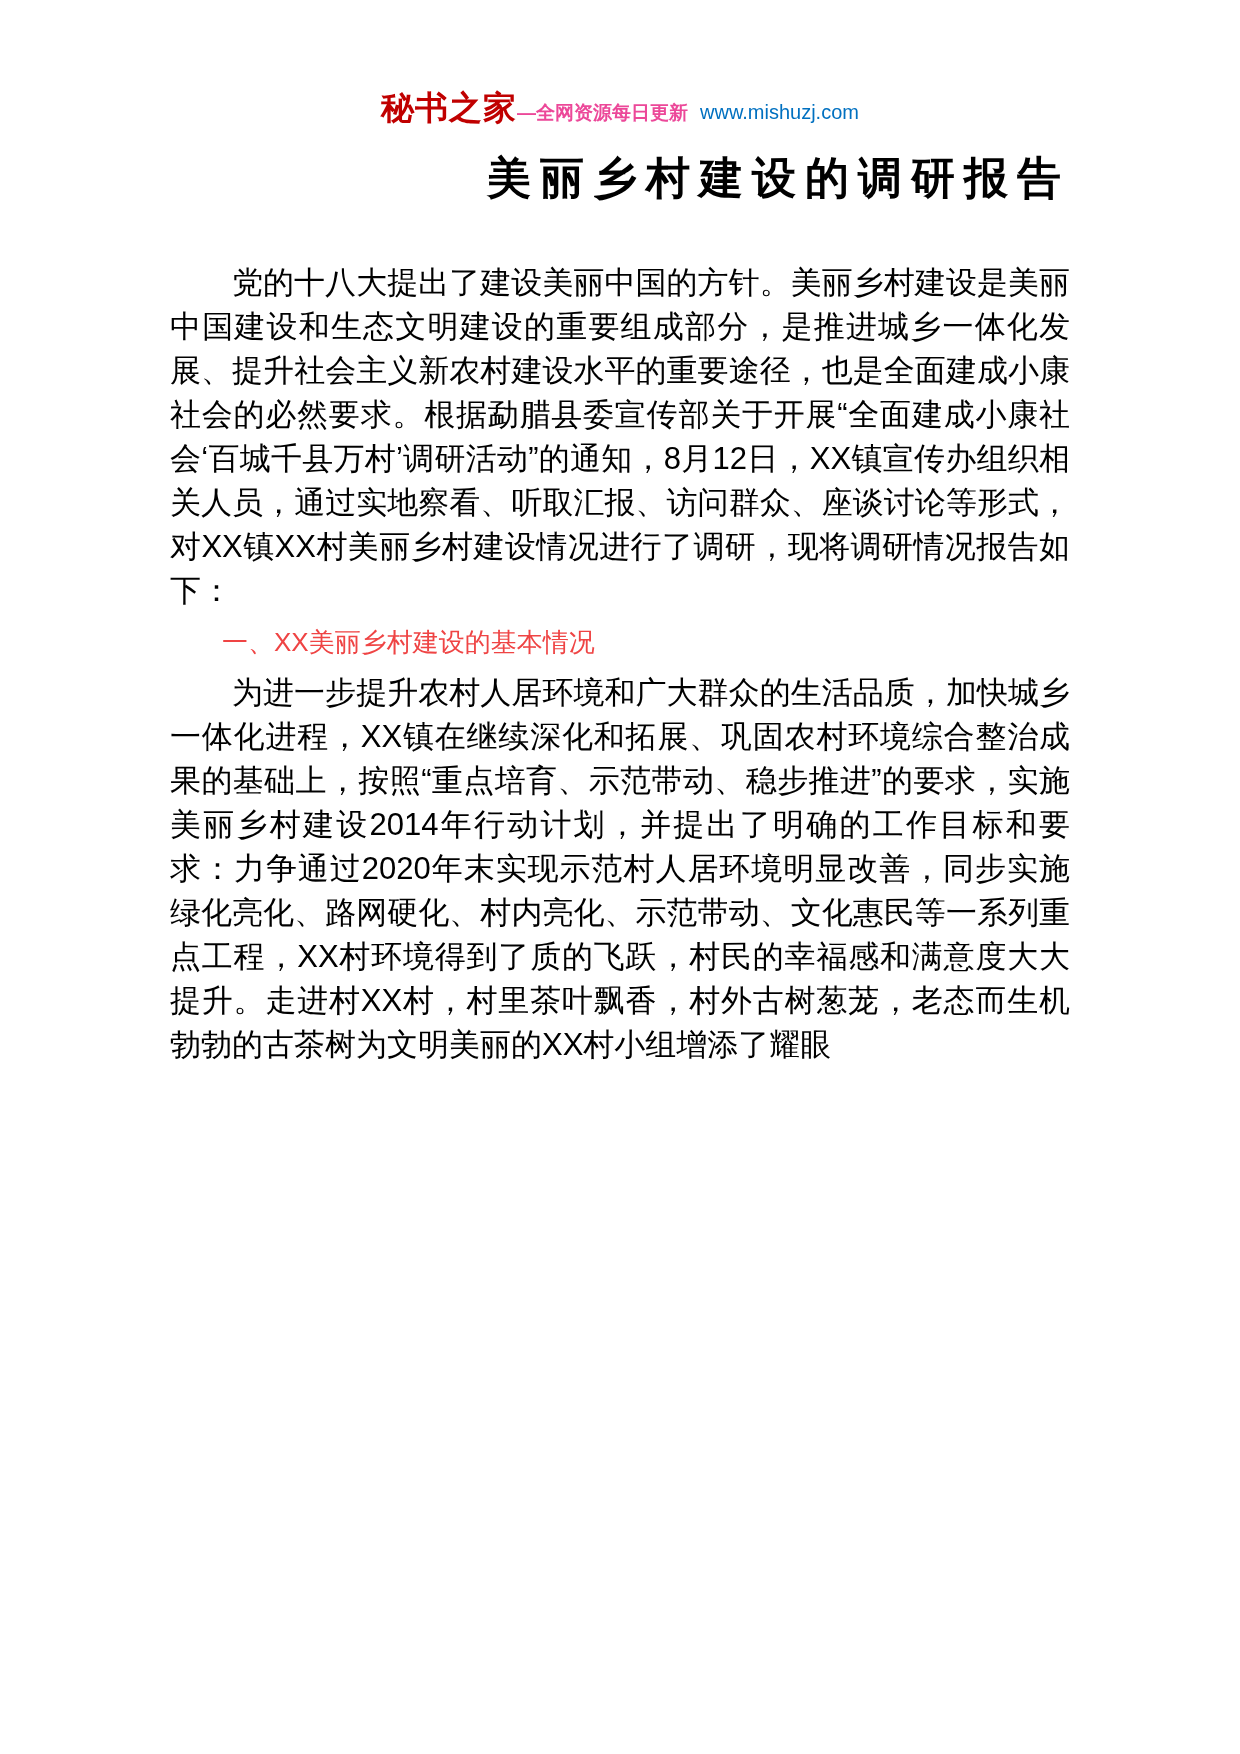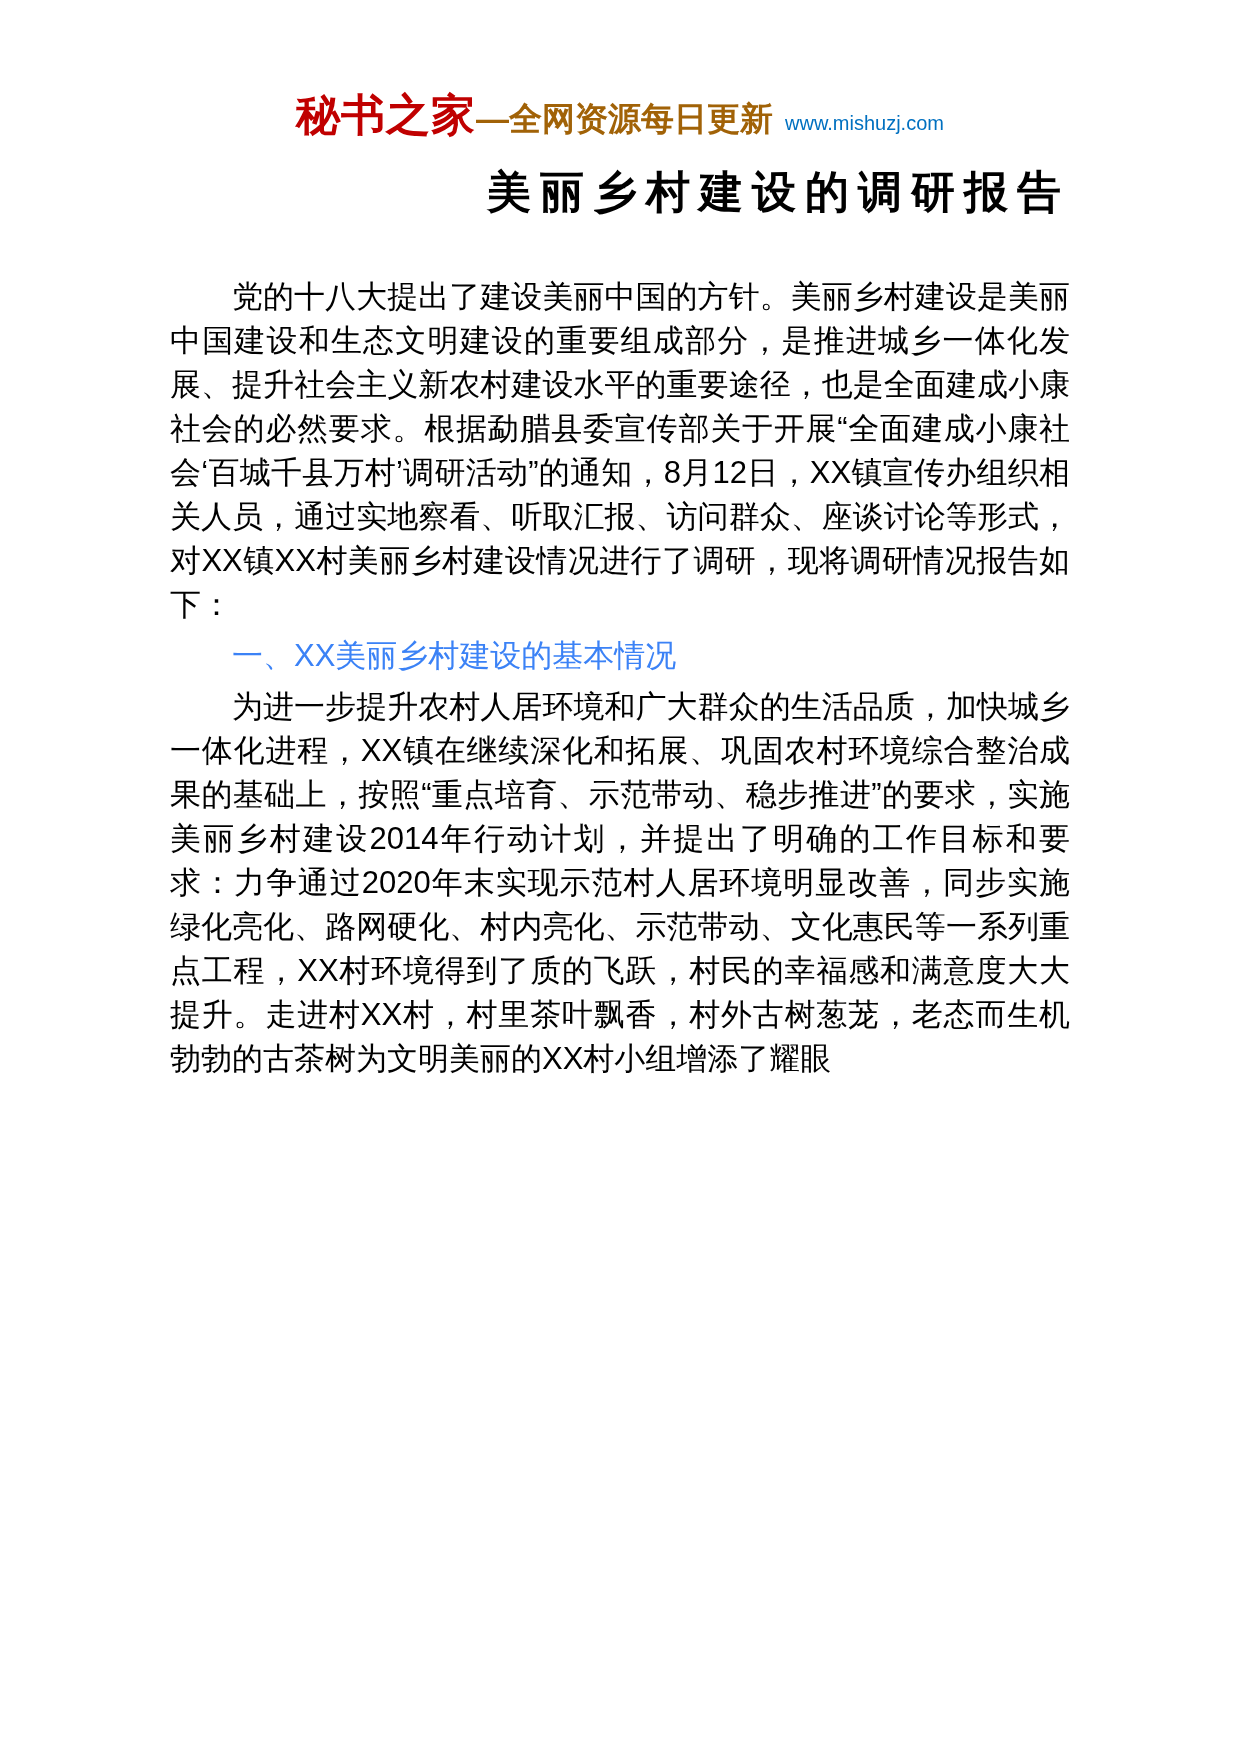--- a/index.html
+++ b/index.html
@@ -15,27 +15,27 @@
     overflow: hidden;
   }
   .site-header {
     text-align: center;
     white-space: nowrap;
     margin-bottom: 10px;
   }
   .site-name {
     color: #c00000;
     font-weight: bold;
-    font-size: 44px;
+    font-size: 33px;
     letter-spacing: 1px;
   }
   .site-tagline {
-    color: #a16207;
+    color: #ec4899;
     font-weight: bold;
-    font-size: 33px;
+    font-size: 19px;
   }
   .site-url {
     color: #0070c0;
     font-size: 20px;
     margin-left: 12px;
     cursor: pointer;
   }
   .doc-title {
     text-align: right;
     font-size: 44px;
@@ -49,24 +49,24 @@
   }
   .body-para {
     font-size: 31px;
     line-height: 44px;
     text-align: justify;
     text-justify: inter-character;
     text-indent: 2em;
     color: #000000;
   }
   .heading-para {
-    font-size: 31px;
+    font-size: 26px;
     line-height: 58px;
     text-indent: 2em;
-    color: #3b82f6;
+    color: #ef4444;
   }
 </style>
 </head>
 <body>
 
 <div class="page">
 
   <div class="site-header">
     <span class="site-name">秘书之家</span><span class="site-tagline">—全网资源每日更新</span><span class="site-url">www.mishuzj.com</span>
   </div>

